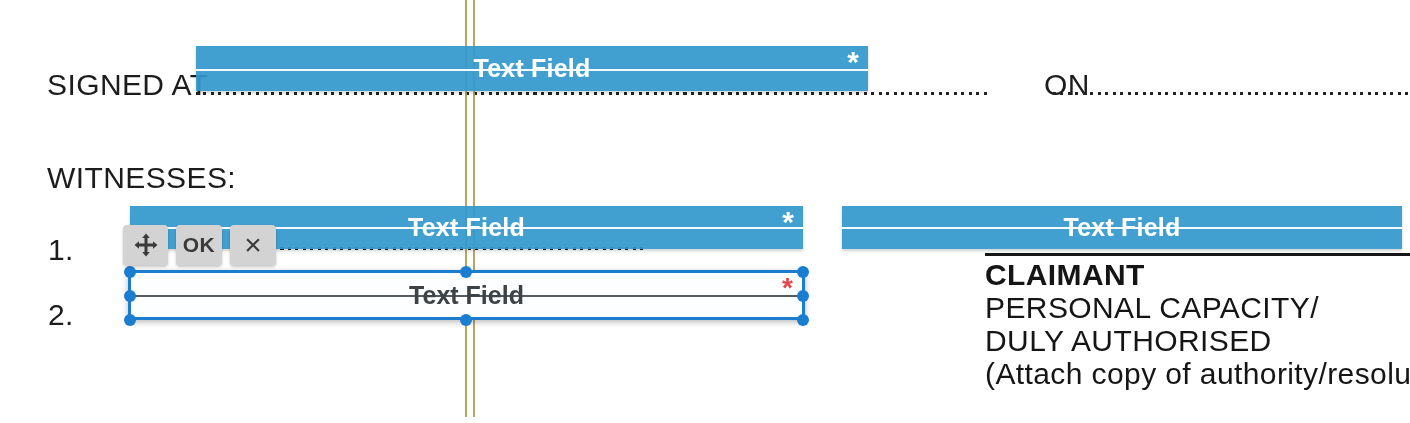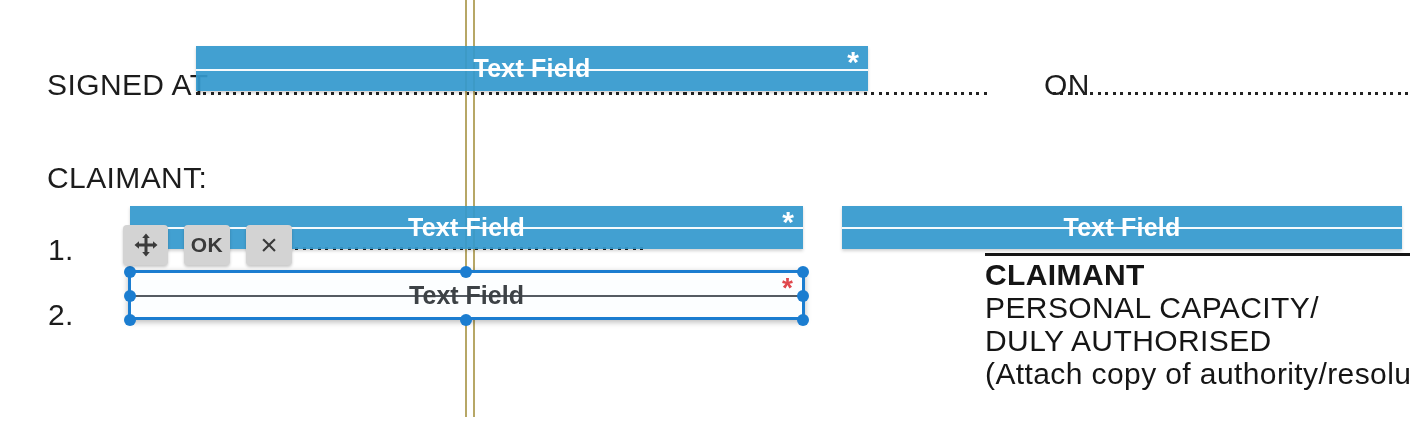--- a/index.html
+++ b/index.html
@@ -75,21 +75,21 @@
     position:absolute;right:9px;top:1px;color:#e0484d;
     font-size:28px;font-weight:bold;line-height:28px;
   }
   .handle{
     position:absolute;width:12px;height:12px;border-radius:50%;
     background:#1b7dd0;z-index:7;
   }
   
   .toolbar{
     position:absolute;left:123px;top:225px;height:40px;z-index:8;
-    display:flex;gap:16px;
+    display:flex;gap:8px;
   }
   .tcell{
     height:40px;background:#d3d3d3;border-radius:4px;
     display:flex;align-items:center;justify-content:center;
     color:#3a3a3a;box-shadow:0 2px 3px rgba(0,0,0,.22);
     cursor:pointer;user-select:none;
   }
   .tcell.move{width:45px;}
   .tcell.ok{width:46px;font-size:21px;font-weight:bold;letter-spacing:.5px;}
   .tcell.close{width:46px;font-size:30px;font-weight:500;line-height:40px;}
@@ -105,21 +105,21 @@
   <div class="dotline" style="left:196px;top:92px;width:794px;"></div>
   <div class="doc-text" style="left:1044px;top:70px;">ON</div>
   <div class="dotline" style="left:1053px;top:92px;width:357px;"></div>
 
   <div class="field-bar bar-top">
     <span class="bar-line"></span>
     <span class="bar-label">Text Field</span>
     <span class="bar-star">*</span>
   </div>
 
-  <div class="doc-text" style="left:47px;top:163px;">CLAIMANT:</div>
+  <div class="doc-text" style="left:47px;top:163px;">WITNESSES:</div>
 
   <div class="doc-text" style="left:48px;top:235px;">1.</div>
   <div class="field-bar bar-w1">
     <span class="bar-line"></span>
     <span class="bar-label">Text Field</span>
     <span class="bar-star">*</span>
   </div>
   <div class="dotline" style="left:273px;top:247px;width:375px;"></div>
 
   <div class="toolbar">

